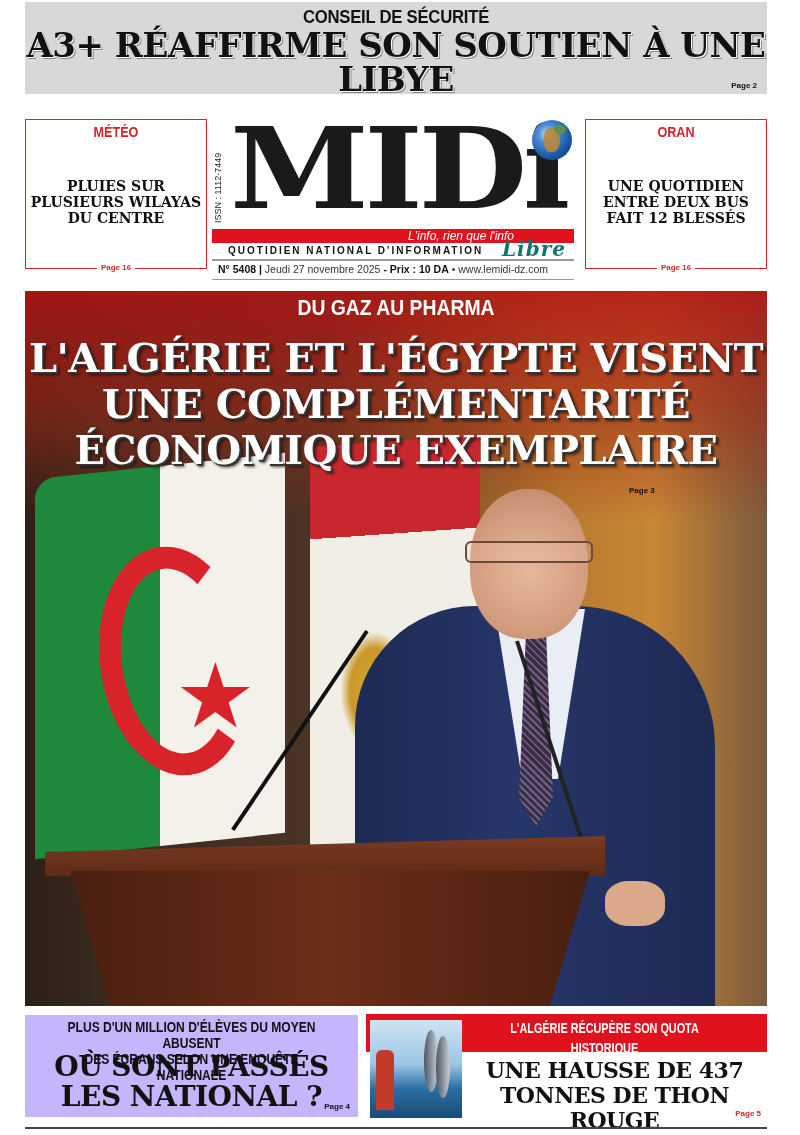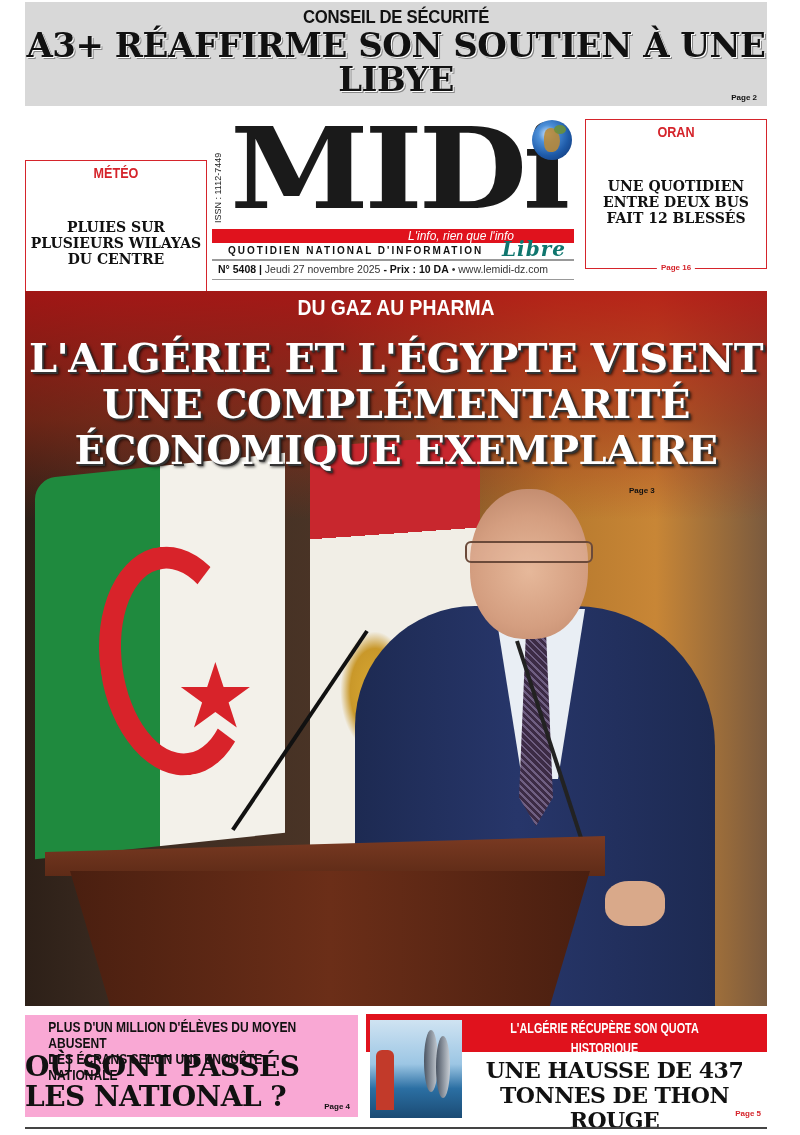--- a/index.html
+++ b/index.html
@@ -1,21 +1,21 @@
 <!DOCTYPE html>
 <html><head>
 <meta charset="utf-8">
 <style>
   * { box-sizing: border-box; margin: 0; padding: 0; }
   html, body { width: 800px; height: 1135px; background: #ffffff; overflow: hidden; }
   body { position: relative; font-family: "Liberation Sans", sans-serif; color: #111; }
 
   
   .top-banner {
-    position: absolute; left: 25px; top: 2px; width: 742px; height: 104px;
+    position: absolute; left: 25px; top: 2px; width: 742px; height: 92px;
     background: #d8d8d8; text-align: center;
   }
   .top-kicker {
     position: absolute; left: 0; right: 0; top: 5px;
     font: bold 19px/1 "Liberation Sans", sans-serif; color: #111;
     letter-spacing: -0.3px; transform: scaleX(0.88);
   }
   .top-headline {
     position: absolute; left: 0; right: 0; top: 26px;
     font: 900 34px/34px "DejaVu Serif", serif; font-weight: bold; color: #111;
@@ -24,21 +24,21 @@
   .top-page {
     position: absolute; right: 10px; bottom: 4px;
     font: bold 8px/1 "Liberation Sans", sans-serif; color: #111;
   }
 
   
   .side-box {
     position: absolute; top: 119px; width: 182px; height: 150px;
     border: 1.5px solid #d5242b; background: #fff; text-align: center;
   }
-  .side-box.left { left: 25px; margin-top: 41px; }
+  .side-box.left { left: 25px; }
   .side-box.right { left: 585px; }
   .side-cat {
     position: absolute; left: 0; right: 0; top: 5px;
     font: bold 14px/1 "Liberation Sans", sans-serif; color: #d5242b;
     transform: scaleX(0.9);
   }
   .side-title {
     position: absolute; left: 4px; right: 4px; top: 58px;
     font: bold 14px/16px "DejaVu Serif", serif; color: #111;
   }
@@ -180,21 +180,21 @@
     text-shadow: 2px 2px 0 #333, 3px 3px 3px rgba(0,0,0,0.7);
   }
   .feature-page {
     position: absolute; left: 604px; top: 196px;
     font: bold 8px/1 "Liberation Sans", sans-serif; color: #111;
   }
 
   
   .bottom-left {
     position: absolute; left: 25px; top: 1015px; width: 333px; height: 102px;
-    background: #f9a8d4; text-align: left;
+    background: #c4b5fd; text-align: center;
   }
   .bl-kicker {
     position: absolute; left: 0; right: 0; top: 4px;
     font: bold 14px/16px "Liberation Sans", sans-serif; color: #111; transform: scaleX(0.86);
   }
   .bl-headline {
     position: absolute; left: 0; right: 0; top: 37px;
     font: bold 28px/30px "DejaVu Serif", serif; color: #111; letter-spacing: -0.5px;
   }
   .bl-page {

